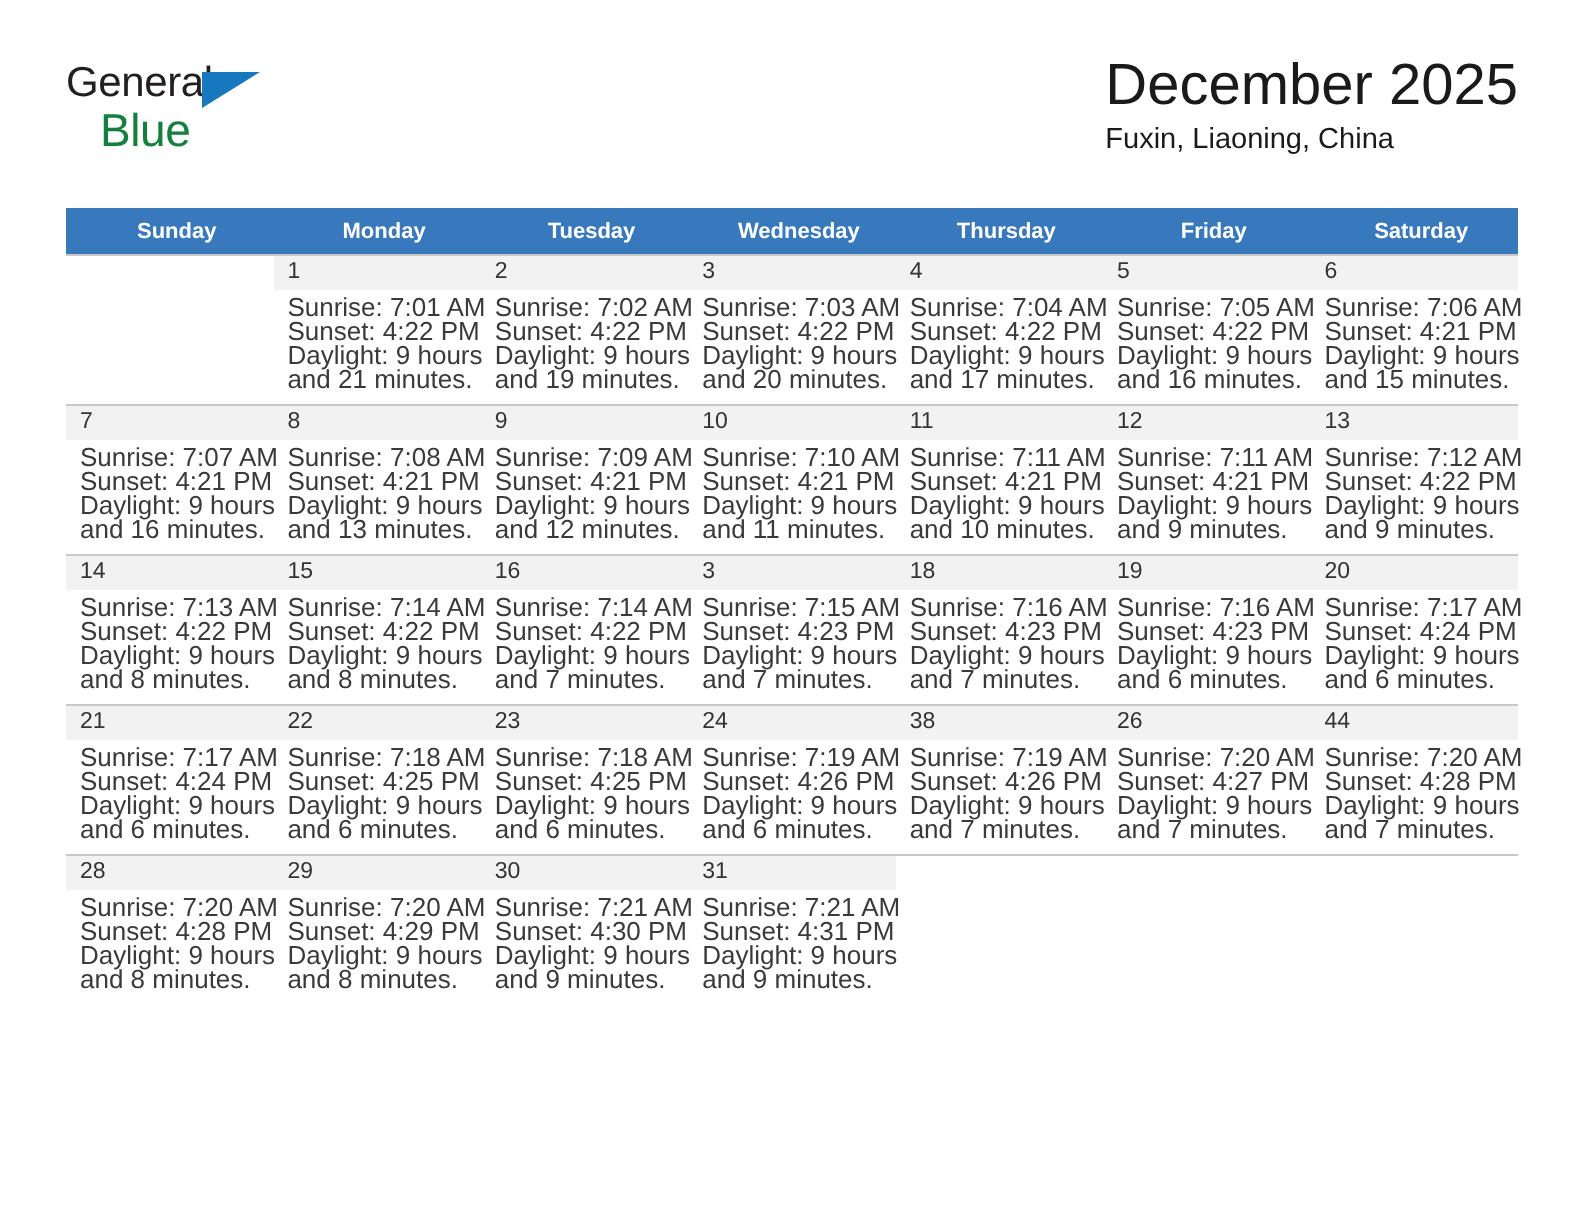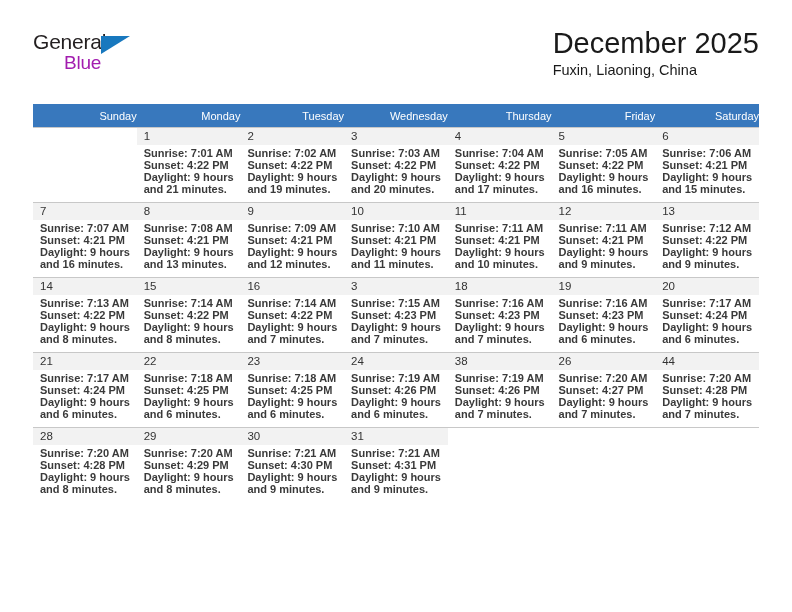--- a/index.html
+++ b/index.html
@@ -49,25 +49,25 @@
     position: absolute;
     left: 68px;
     top: 6px;
     width: 0;
     height: 0;
     border-left: 29px solid #1878be;
     border-bottom: 18px solid transparent;
   }
   .logo-blue {
     position: absolute;
-    left: 31px;
+    left: 17px;
     top: 22px;
-    font-size: 19px;
+    font-size: 23px;
     letter-spacing: -0.2px;
-    color: #a21caf;
+    color: #15803d;
     font-family: "Liberation Sans", sans-serif;
   }
   .title-block {
     position: absolute;
     right: 0;
     top: 0;
     text-align: left;
   }
   .cal-title {
     font-size: 29px;
@@ -89,22 +89,22 @@
     left: 33px;
     top: 104px;
     width: 726px;
     border-collapse: collapse;
     table-layout: fixed;
   }
   .calendar th {
     background: #3878bd;
     color: #ffffff;
     font-size: 11px;
-    font-weight: normal;
-    text-align: right;
+    font-weight: bold;
+    text-align: center;
     padding: 5px 0 5px 7px;
     height: 13px;
     border: none;
   }
   .calendar td {
     vertical-align: top;
     width: 103.71px;
     height: 74px;
     padding: 0;
     border: none;
@@ -124,24 +124,23 @@
   .daynum-bar {
     height: 17px;
     padding: 1px 0 0 7px;
     box-sizing: border-box;
     font-size: 11.5px;
     color: #333333;
     line-height: 15px;
   }
   .cell-body {
     padding: 3px 6px 0 7px;
-    font-size: 11px;
+    font-size: 13px;
     line-height: 11.9px;
     color: #3a3a3a;
-    font-weight: bold;
   }
   .cell-body div {
     white-space: nowrap;
   }
   .empty .daynum-bar {
     background: transparent !important;
   }
 </style>
 </head>
 <body>

